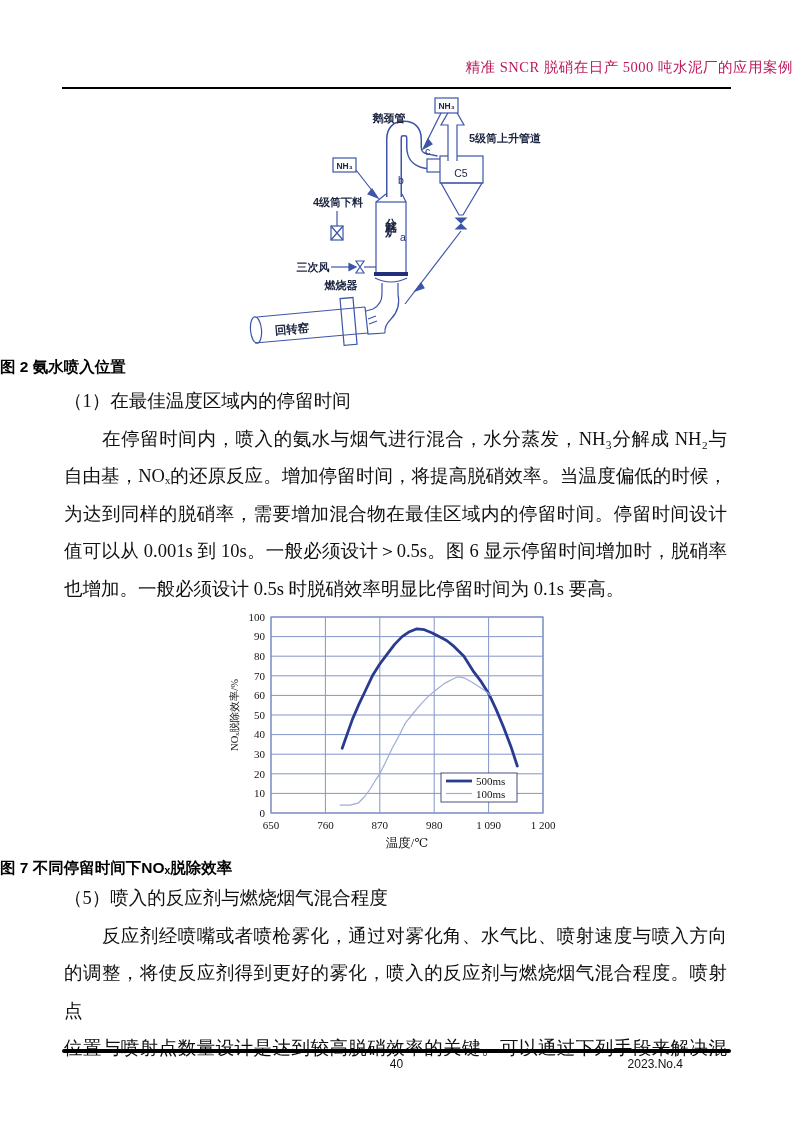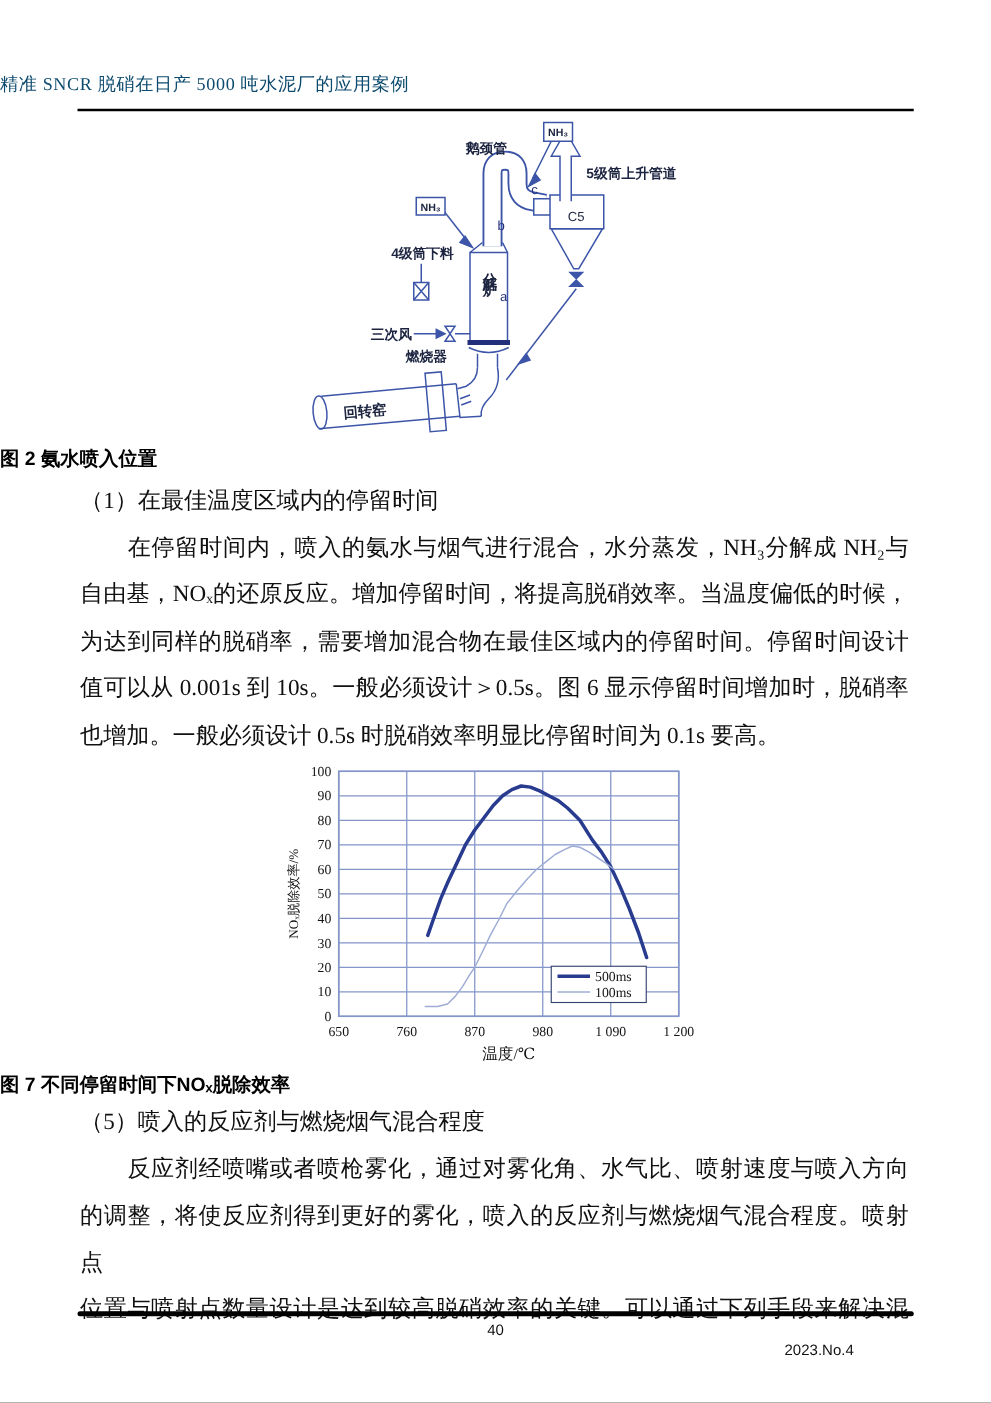--- a/index.html
+++ b/index.html
@@ -1,31 +1,31 @@
 <!DOCTYPE html>
 <html><head>
 <meta charset="utf-8">
 <style>
   html,body{margin:0;padding:0;background:#777;}
   .page{position:relative;width:793px;height:1122px;background:#fff;margin:0 auto;overflow:hidden;
         font-family:"Liberation Serif","DejaVu Serif",serif;color:#111;}
-  .hdr-title{position:absolute;top:58px;left:0;right:0;text-align:left;
-             font-size:14.5px;letter-spacing:.5px;color:#0c4a6e;}
+  .hdr-title{position:absolute;top:58px;left:0;right:0;text-align:right;
+             font-size:14.5px;letter-spacing:.5px;color:#be185d;}
   .hdr-rule{position:absolute;top:87px;left:62px;width:669px;height:2px;background:#000;}
   .fig-svg{position:absolute;}
   .caption{position:absolute;left:0;right:0;text-align:left;font-family:"Liberation Sans","DejaVu Sans",sans-serif;
            font-weight:bold;font-size:15.5px;color:#000;}
   .textblock{position:absolute;left:64px;width:663px;font-size:18.5px;line-height:37.5px;color:#101010;}
   .bline{text-align:justify;text-align-last:justify;}
   .bline.noJ{text-align:left;text-align-last:left;}
   .ftr-rule{position:absolute;top:1049px;left:62px;width:669px;height:4px;background:#000;border-radius:2px;}
   .ftr-page{position:absolute;top:1057px;left:0;right:0;text-align:center;
             font-family:"Liberation Sans","DejaVu Sans",sans-serif;font-size:12px;color:#111;}
   .ftr-issue{position:absolute;top:1057px;right:110px;font-family:"Liberation Sans","DejaVu Sans",sans-serif;
-             font-size:12px;color:#111;margin-top:16px;}
+             font-size:12px;color:#111;}
   svg text{font-family:"Liberation Sans","DejaVu Sans",sans-serif;}
   svg .serif{font-family:"Liberation Serif","DejaVu Serif",serif;}
 </style>
 </head>
 <body>
 
 <div class="page">
 
   <div class="hdr-title">精准 SNCR 脱硝在日产 5000 吨水泥厂的应用案例</div>
   <div class="hdr-rule"></div>

